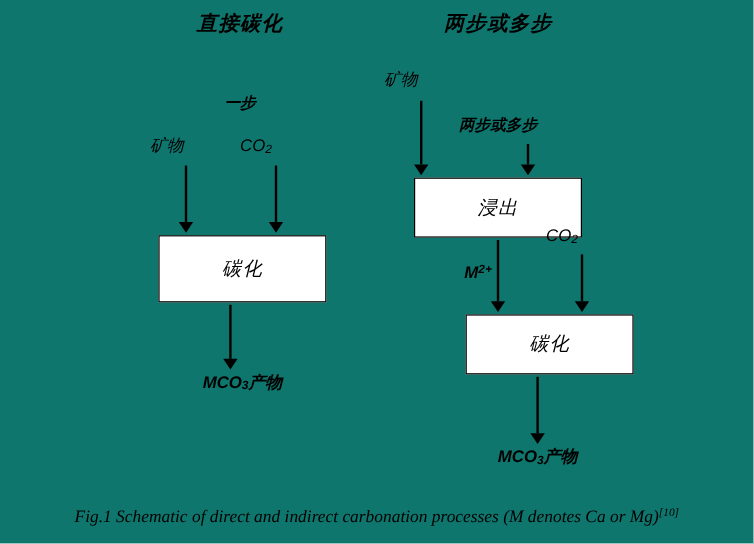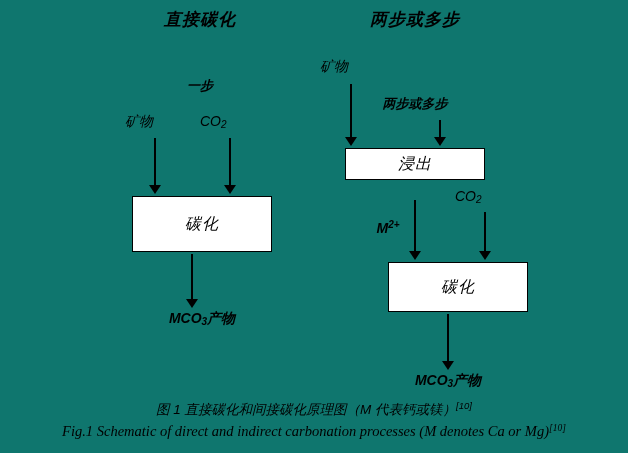--- a/index.html
+++ b/index.html
@@ -135,27 +135,27 @@
 
   <div class="abs varrow" style="left:344px; top:84px; height:62px;">
     <div class="stem" style="height:53px;"></div>
     <div class="head" style="top:53px;"></div>
   </div>
   <div class="abs varrow" style="left:433px; top:120px; height:26px;">
     <div class="stem" style="height:17px;"></div>
     <div class="head" style="top:17px;"></div>
   </div>
 
-  <div class="abs box" style="left:345px; top:148px; width:140px; height:32px;">浸出</div>
+  <div class="abs box" style="left:345px; top:148px; width:140px; height:50px;">浸出</div>
 
   <div class="abs varrow" style="left:408px; top:200px; height:60px;">
     <div class="stem" style="height:51px;"></div>
     <div class="head" style="top:51px;"></div>
   </div>
-  <div class="abs lbl-b" style="left:366px; top:219px; width:44px; ">
+  <div class="abs lbl-b" style="left:366px; top:219px; width:44px; text-align:right;">
     <span>M</span><span class="sup">2+</span>
   </div>
 
   <div class="abs lbl" style="left:455px; top:188px; width:60px;">
     <span>CO</span><span class="sub">2</span>
   </div>
   <div class="abs varrow" style="left:478px; top:212px; height:48px;">
     <div class="stem" style="height:39px;"></div>
     <div class="head" style="top:39px;"></div>
   </div>
@@ -164,20 +164,17 @@
 
   <div class="abs varrow" style="left:441px; top:314px; height:56px;">
     <div class="stem" style="height:47px;"></div>
     <div class="head" style="top:47px;"></div>
   </div>
 
   <div class="abs lbl-b" style="left:378px; top:372px; width:140px;">
     <span>MCO</span><span class="sub">3</span><span>产物</span>
   </div>
 
-  <div class="abs caption" style="left:0px; top:400px; width:628px;">
-    <span>图 1 直接碳化和间接碳化原理图（M 代表钙或镁）</span><span class="cap-sup">[10]</span>
-  </div>
   <div class="abs caption-en" style="left:0px; top:423px; width:628px;">
     <span>Fig.1 Schematic of direct and indirect carbonation processes (M denotes Ca or Mg)</span><span class="cap-sup">[10]</span>
   </div>
 
 </div>
 
 </body></html>

